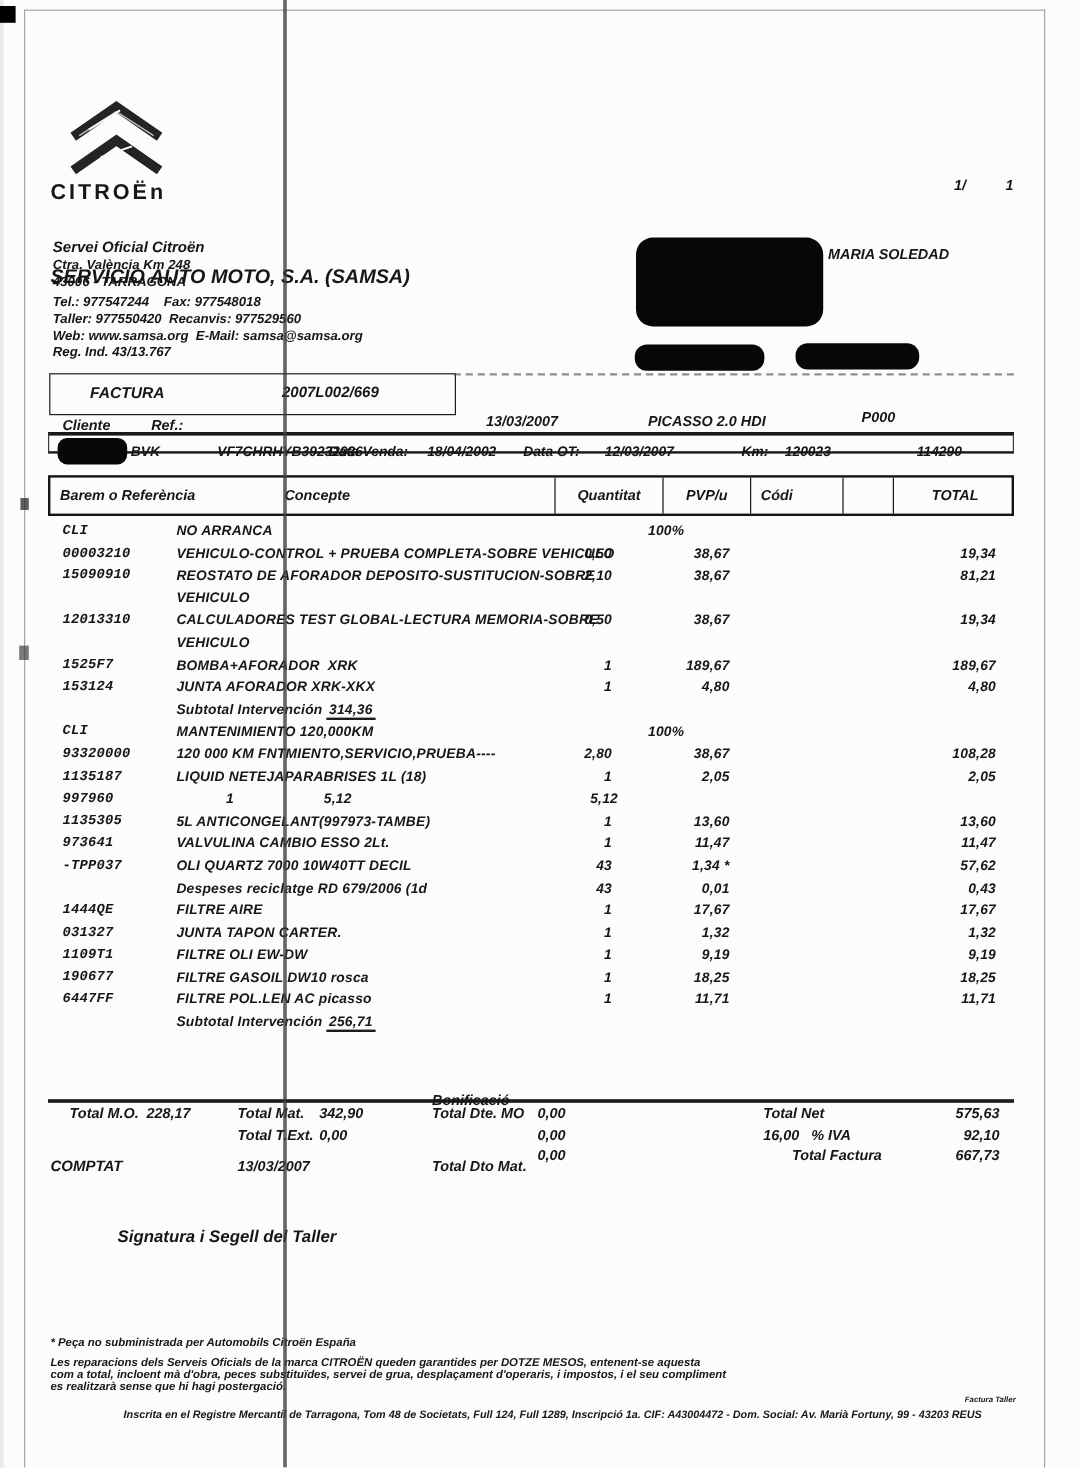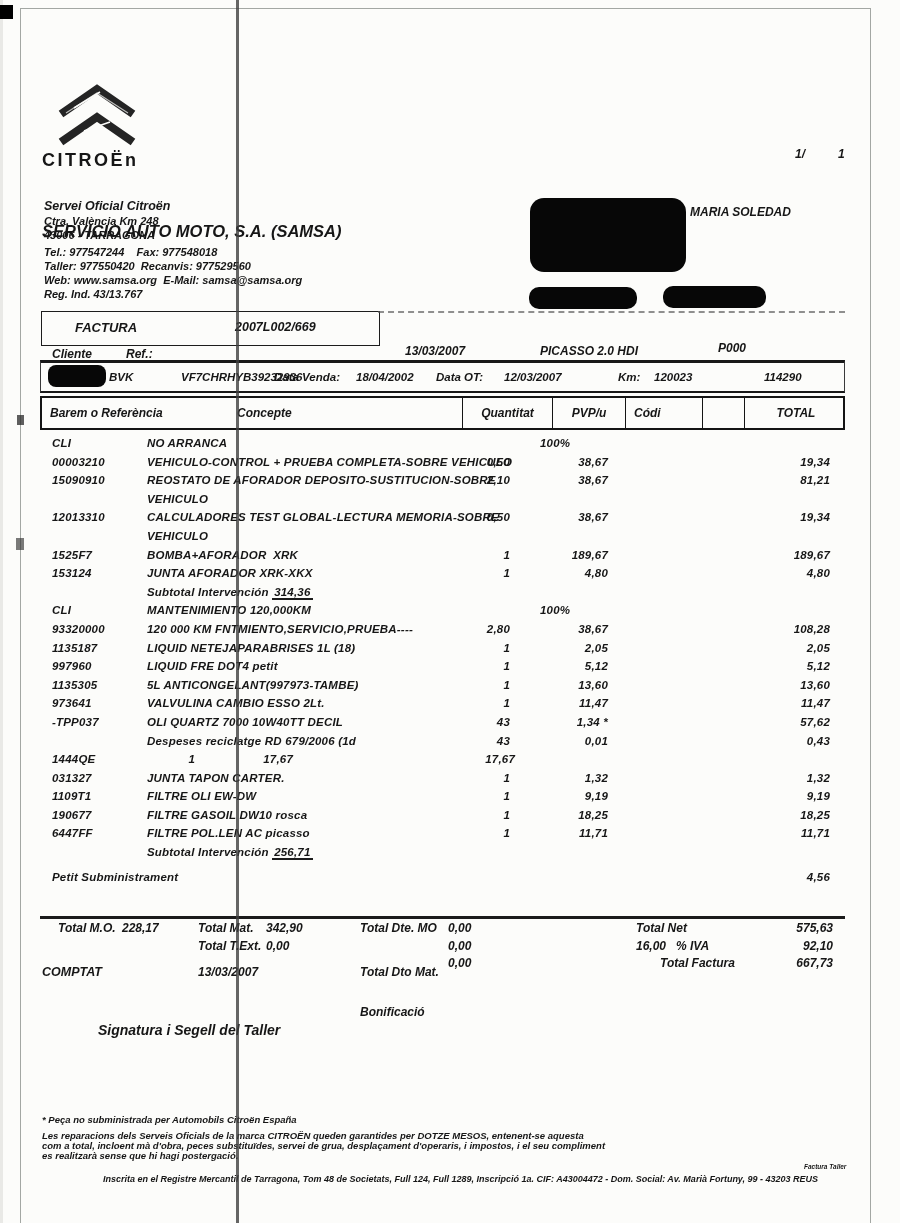--- a/index.html
+++ b/index.html
@@ -32,21 +32,21 @@
   .company-name{left:42px;top:178px;font-size:16.5px;margin-top:44px;}
   .company-sub{left:44px;top:199px;font-size:12.5px;}
   .addr{font-size:11px;}
   .contact{font-size:11px;}
   
   .factura-box{position:absolute;left:41px;top:311px;width:337px;height:33px;
     border:1.6px solid #1c1c1c;}
   .factura-dash{position:absolute;left:378px;top:311px;width:467px;height:0;
     border-top:2px dashed #555;opacity:.65;}
   
-  .veh-box{position:absolute;left:40px;top:360px;width:805px;height:33px;
+  .veh-box{position:absolute;left:40px;top:360px;width:805px;height:18px;
     border-top:3px solid #181818;border-bottom:2px solid #181818;
     border-left:1.5px solid #3a3a3a;border-right:1.5px solid #3a3a3a;box-sizing:border-box;}
   .veh-box .abs{font-size:11.5px;font-style:italic;font-weight:700;top:8px;}
   
   .thead{position:absolute;left:40px;top:396px;width:805px;height:34px;
     border:2px solid #141414;box-sizing:border-box;display:flex;align-items:center;
     font-size:12px;font-style:italic;font-weight:700;}
   .thc{height:100%;box-sizing:border-box;display:flex;align-items:center;flex:none;}
   .thc + .thc{border-left:1.5px solid #141414;}
   .th-main{width:420px;position:relative;}
@@ -55,21 +55,21 @@
   .th-q{width:90px;justify-content:center;}
   .th-p{width:73px;justify-content:center;}
   .th-c{width:77px;padding-left:8px;}
   .th-e{width:42px;}
   .th-t{width:103px;justify-content:center;}
   
   .tbody{position:absolute;left:40px;top:434px;width:805px;
     font-size:11.5px;font-style:italic;font-weight:700;letter-spacing:.2px;}
   .trow{display:flex;align-items:flex-start;line-height:18.6px;min-height:18.6px;}
   .tc{flex:none;box-sizing:border-box;white-space:pre;}
-  .c-ref{width:107px;padding-left:12px;overflow:visible;}
+  .c-ref{width:107px;padding-left:12px;overflow:visible;font-family:Liberation Mono, monospace;}
   .c-con{width:315px;white-space:pre;}
   .c-widecon{width:422px;padding-left:12px;}
   .c-qty{width:48px;text-align:right;}
   .c-pvp{width:98px;text-align:right;}
   .c-cod{width:60px;}
   .c-tot{width:177px;text-align:right;padding-right:15px;}
   .t-section .c-pvp{text-align:left;padding-left:30px;}
   .sub-val{border-bottom:2px solid #1c1c1c;padding:0 2px;}
   
   .totals-rule{position:absolute;left:40px;top:916px;width:805px;height:3px;background:#1b1b1b;}
@@ -228,21 +228,20 @@
       <div class="trow">
         <div class="tc c-ref">1135187</div>
         <div class="tc c-con">LIQUID NETEJAPARABRISES 1L (18)</div>
         <div class="tc c-qty">1</div>
         <div class="tc c-pvp">2,05</div>
         <div class="tc c-cod"></div>
         <div class="tc c-tot">2,05</div>
       </div>
       <div class="trow">
         <div class="tc c-ref">997960</div>
-        <div class="tc c-con">LIQUID FRE DOT4 petit</div>
         <div class="tc c-qty">1</div>
         <div class="tc c-pvp">5,12</div>
         <div class="tc c-cod"></div>
         <div class="tc c-tot">5,12</div>
       </div>
       <div class="trow">
         <div class="tc c-ref">1135305</div>
         <div class="tc c-con">5L ANTICONGELANT(997973-TAMBE)</div>
         <div class="tc c-qty">1</div>
         <div class="tc c-pvp">13,60</div>
@@ -268,20 +267,21 @@
       <div class="trow">
         <div class="tc c-ref"></div>
         <div class="tc c-con">Despeses reciclatge RD 679/2006 (1d</div>
         <div class="tc c-qty">43</div>
         <div class="tc c-pvp">0,01</div>
         <div class="tc c-cod"></div>
         <div class="tc c-tot">0,43</div>
       </div>
       <div class="trow">
         <div class="tc c-ref">1444QE</div>
+        <div class="tc c-con">FILTRE AIRE</div>
         <div class="tc c-qty">1</div>
         <div class="tc c-pvp">17,67</div>
         <div class="tc c-cod"></div>
         <div class="tc c-tot">17,67</div>
       </div>
       <div class="trow">
         <div class="tc c-ref">031327</div>
         <div class="tc c-con">JUNTA TAPON CARTER.</div>
         <div class="tc c-qty">1</div>
         <div class="tc c-pvp">1,32</div>
@@ -310,41 +310,34 @@
         <div class="tc c-qty">1</div>
         <div class="tc c-pvp">11,71</div>
         <div class="tc c-cod"></div>
         <div class="tc c-tot">11,71</div>
       </div>
       <div class="trow t-subtotal">
         <div class="tc c-ref"></div>
         <div class="tc c-con">Subtotal Intervención <span class="sub-val">256,71</span></div>
       </div>
       <div style="height: 6px;"></div>
-      <div class="trow t-wide">
-        <div class="tc c-con c-widecon">Petit Subministrament</div>
-        <div class="tc c-qty"></div>
-        <div class="tc c-pvp"></div>
-        <div class="tc c-cod"></div>
-        <div class="tc c-tot">4,56</div>
-      </div>
     </div>
 
   <div class="totals-rule"></div>
   <div class="abs tot" style="left:58px;top:921px;">Total M.O.</div>
   <div class="abs tot" style="left:122px;top:921px;">228,17</div>
   <div class="abs tot" style="left:198px;top:921px;">Total Mat.</div>
   <div class="abs tot" style="left:266px;top:921px;">342,90</div>
   <div class="abs tot" style="left:198px;top:939px;">Total T.Ext.</div>
   <div class="abs tot" style="left:266px;top:939px;">0,00</div>
   <div class="abs tot" style="left:360px;top:921px;">Total Dte. MO</div>
   <div class="abs tot" style="left:448px;top:921px;">0,00</div>
   <div class="abs tot" style="left:360px;top:935px;margin-top:30px;">Total Dto Mat.</div>
   <div class="abs tot" style="left:448px;top:939px;">0,00</div>
-  <div class="abs tot" style="left:360px;top:1005px;">Bonificació</div>
+  <div class="abs tot" style="left:360px;top:910px;">Bonificació</div>
   <div class="abs tot" style="left:448px;top:956px;">0,00</div>
   <div class="abs tot" style="left:636px;top:921px;">Total Net</div>
   <div class="abs tot tot-val-r" style="left:745px;top:921px;">575,63</div>
   <div class="abs tot" style="left:636px;top:939px;">16,00   % IVA</div>
   <div class="abs tot tot-val-r" style="left:745px;top:939px;">92,10</div>
   <div class="abs tot" style="left:636px;top:956px;margin-left:24px;">Total Factura</div>
   <div class="abs tot tot-val-r" style="left:745px;top:956px;">667,73</div>
   <div class="abs tot" style="left:42px;top:965px;font-size:12.5px;">COMPTAT</div>
   <div class="abs tot" style="left:198px;top:965px;">13/03/2007</div>
 

